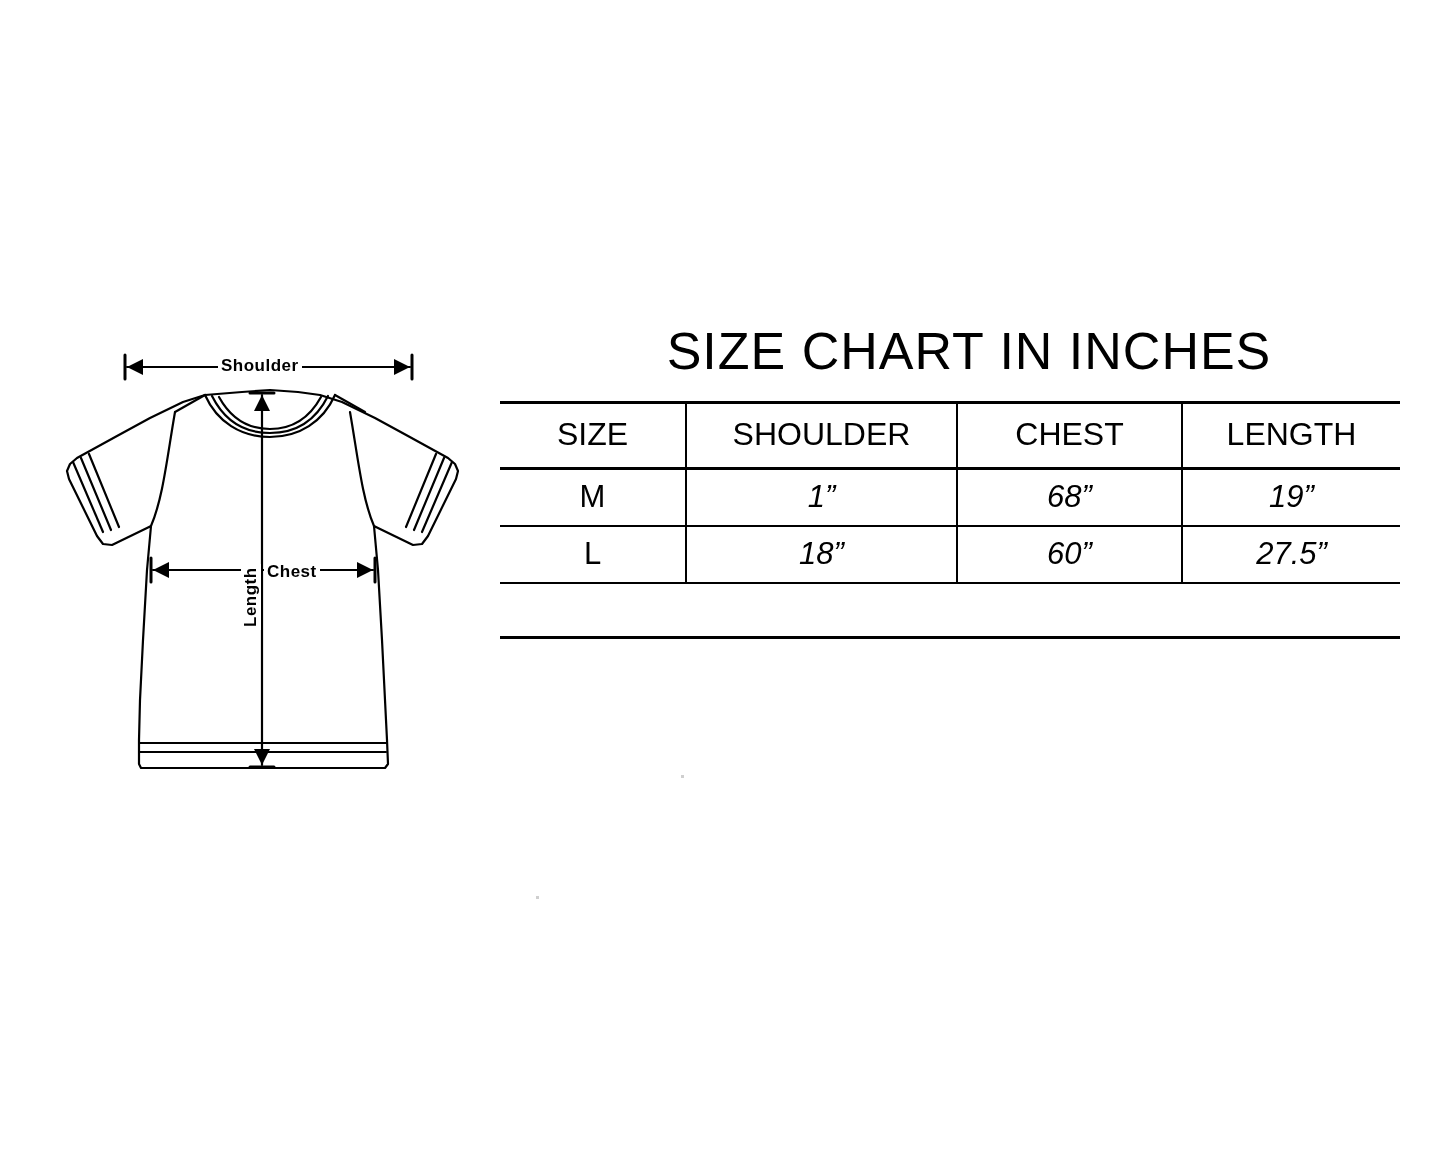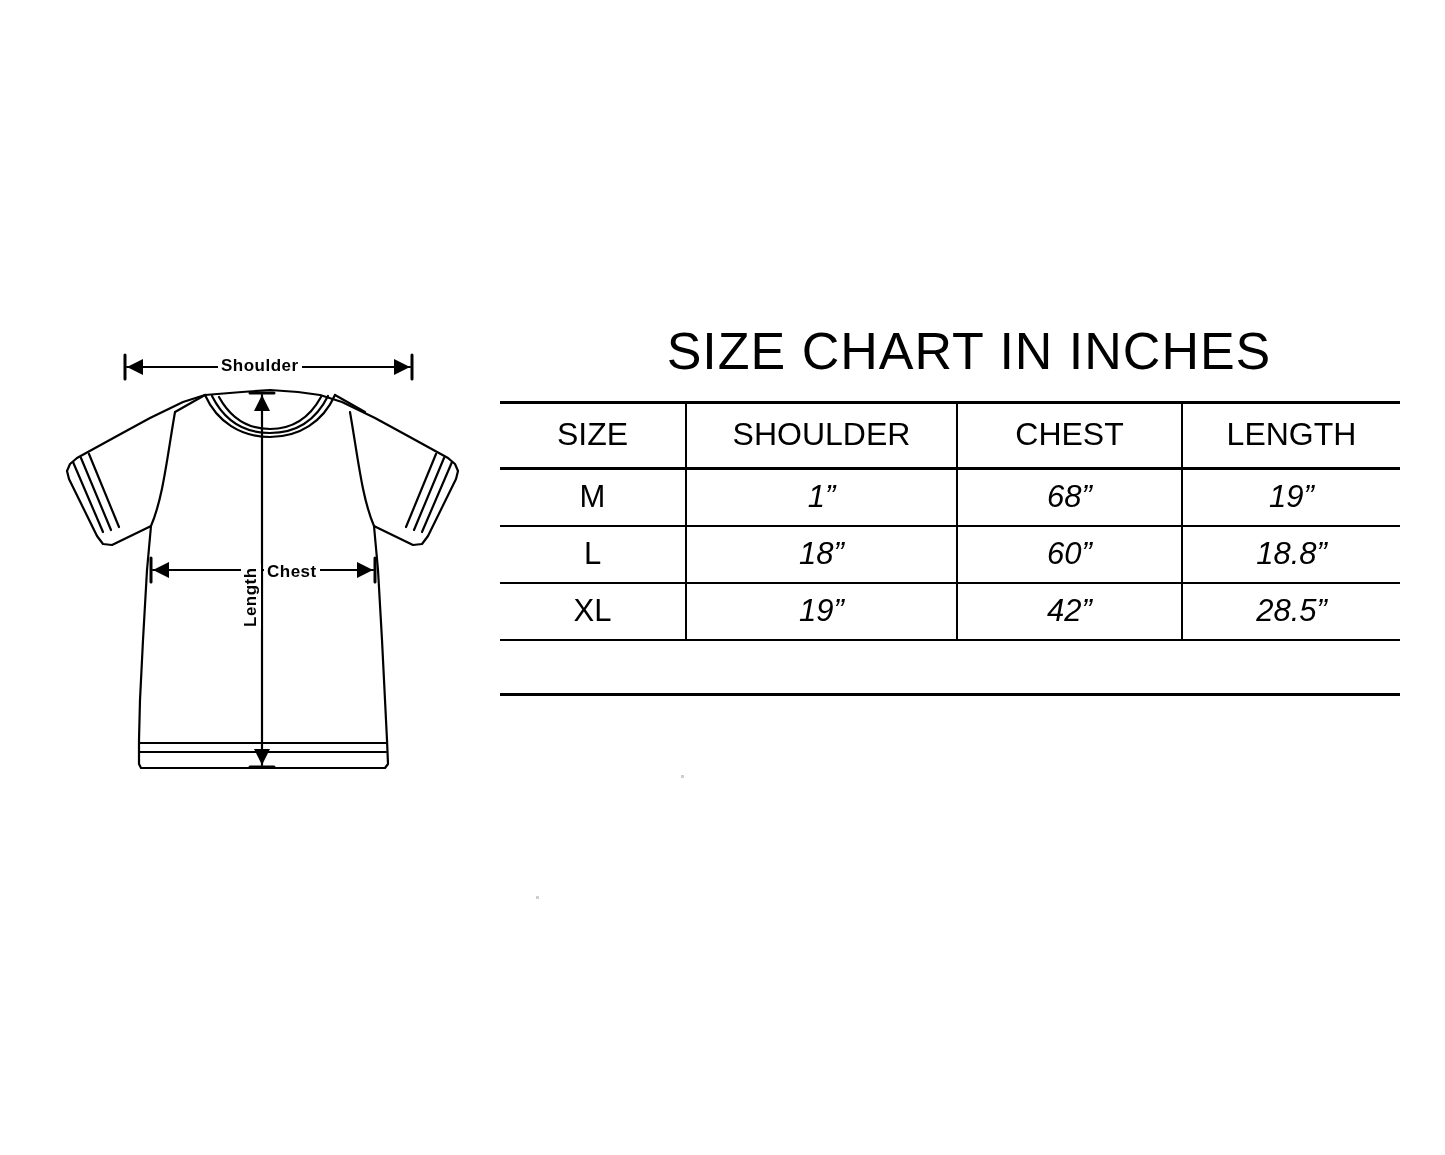--- a/index.html
+++ b/index.html
@@ -215,27 +215,21 @@
       <tr>
         <td>M</td>
         <td class="col-div val">1”</td>
         <td class="col-div val">68”</td>
         <td class="col-div val">19”</td>
       </tr>
       <tr>
         <td>L</td>
         <td class="col-div val">18”</td>
         <td class="col-div val">60”</td>
-        <td class="col-div val">18.8”</td>
-      </tr>
-      <tr>
-        <td>XL</td>
-        <td class="col-div val">19”</td>
-        <td class="col-div val">42”</td>
-        <td class="col-div val">28.5”</td>
+        <td class="col-div val">27.5”</td>
       </tr>
     </tbody>
   </table>
 
   <div id="table-footer-rule"></div>
 </div>
 
 <div class="speck" style="left:536px; top:896px;"></div>
 <div class="speck" style="left:681px; top:775px;"></div>
 

